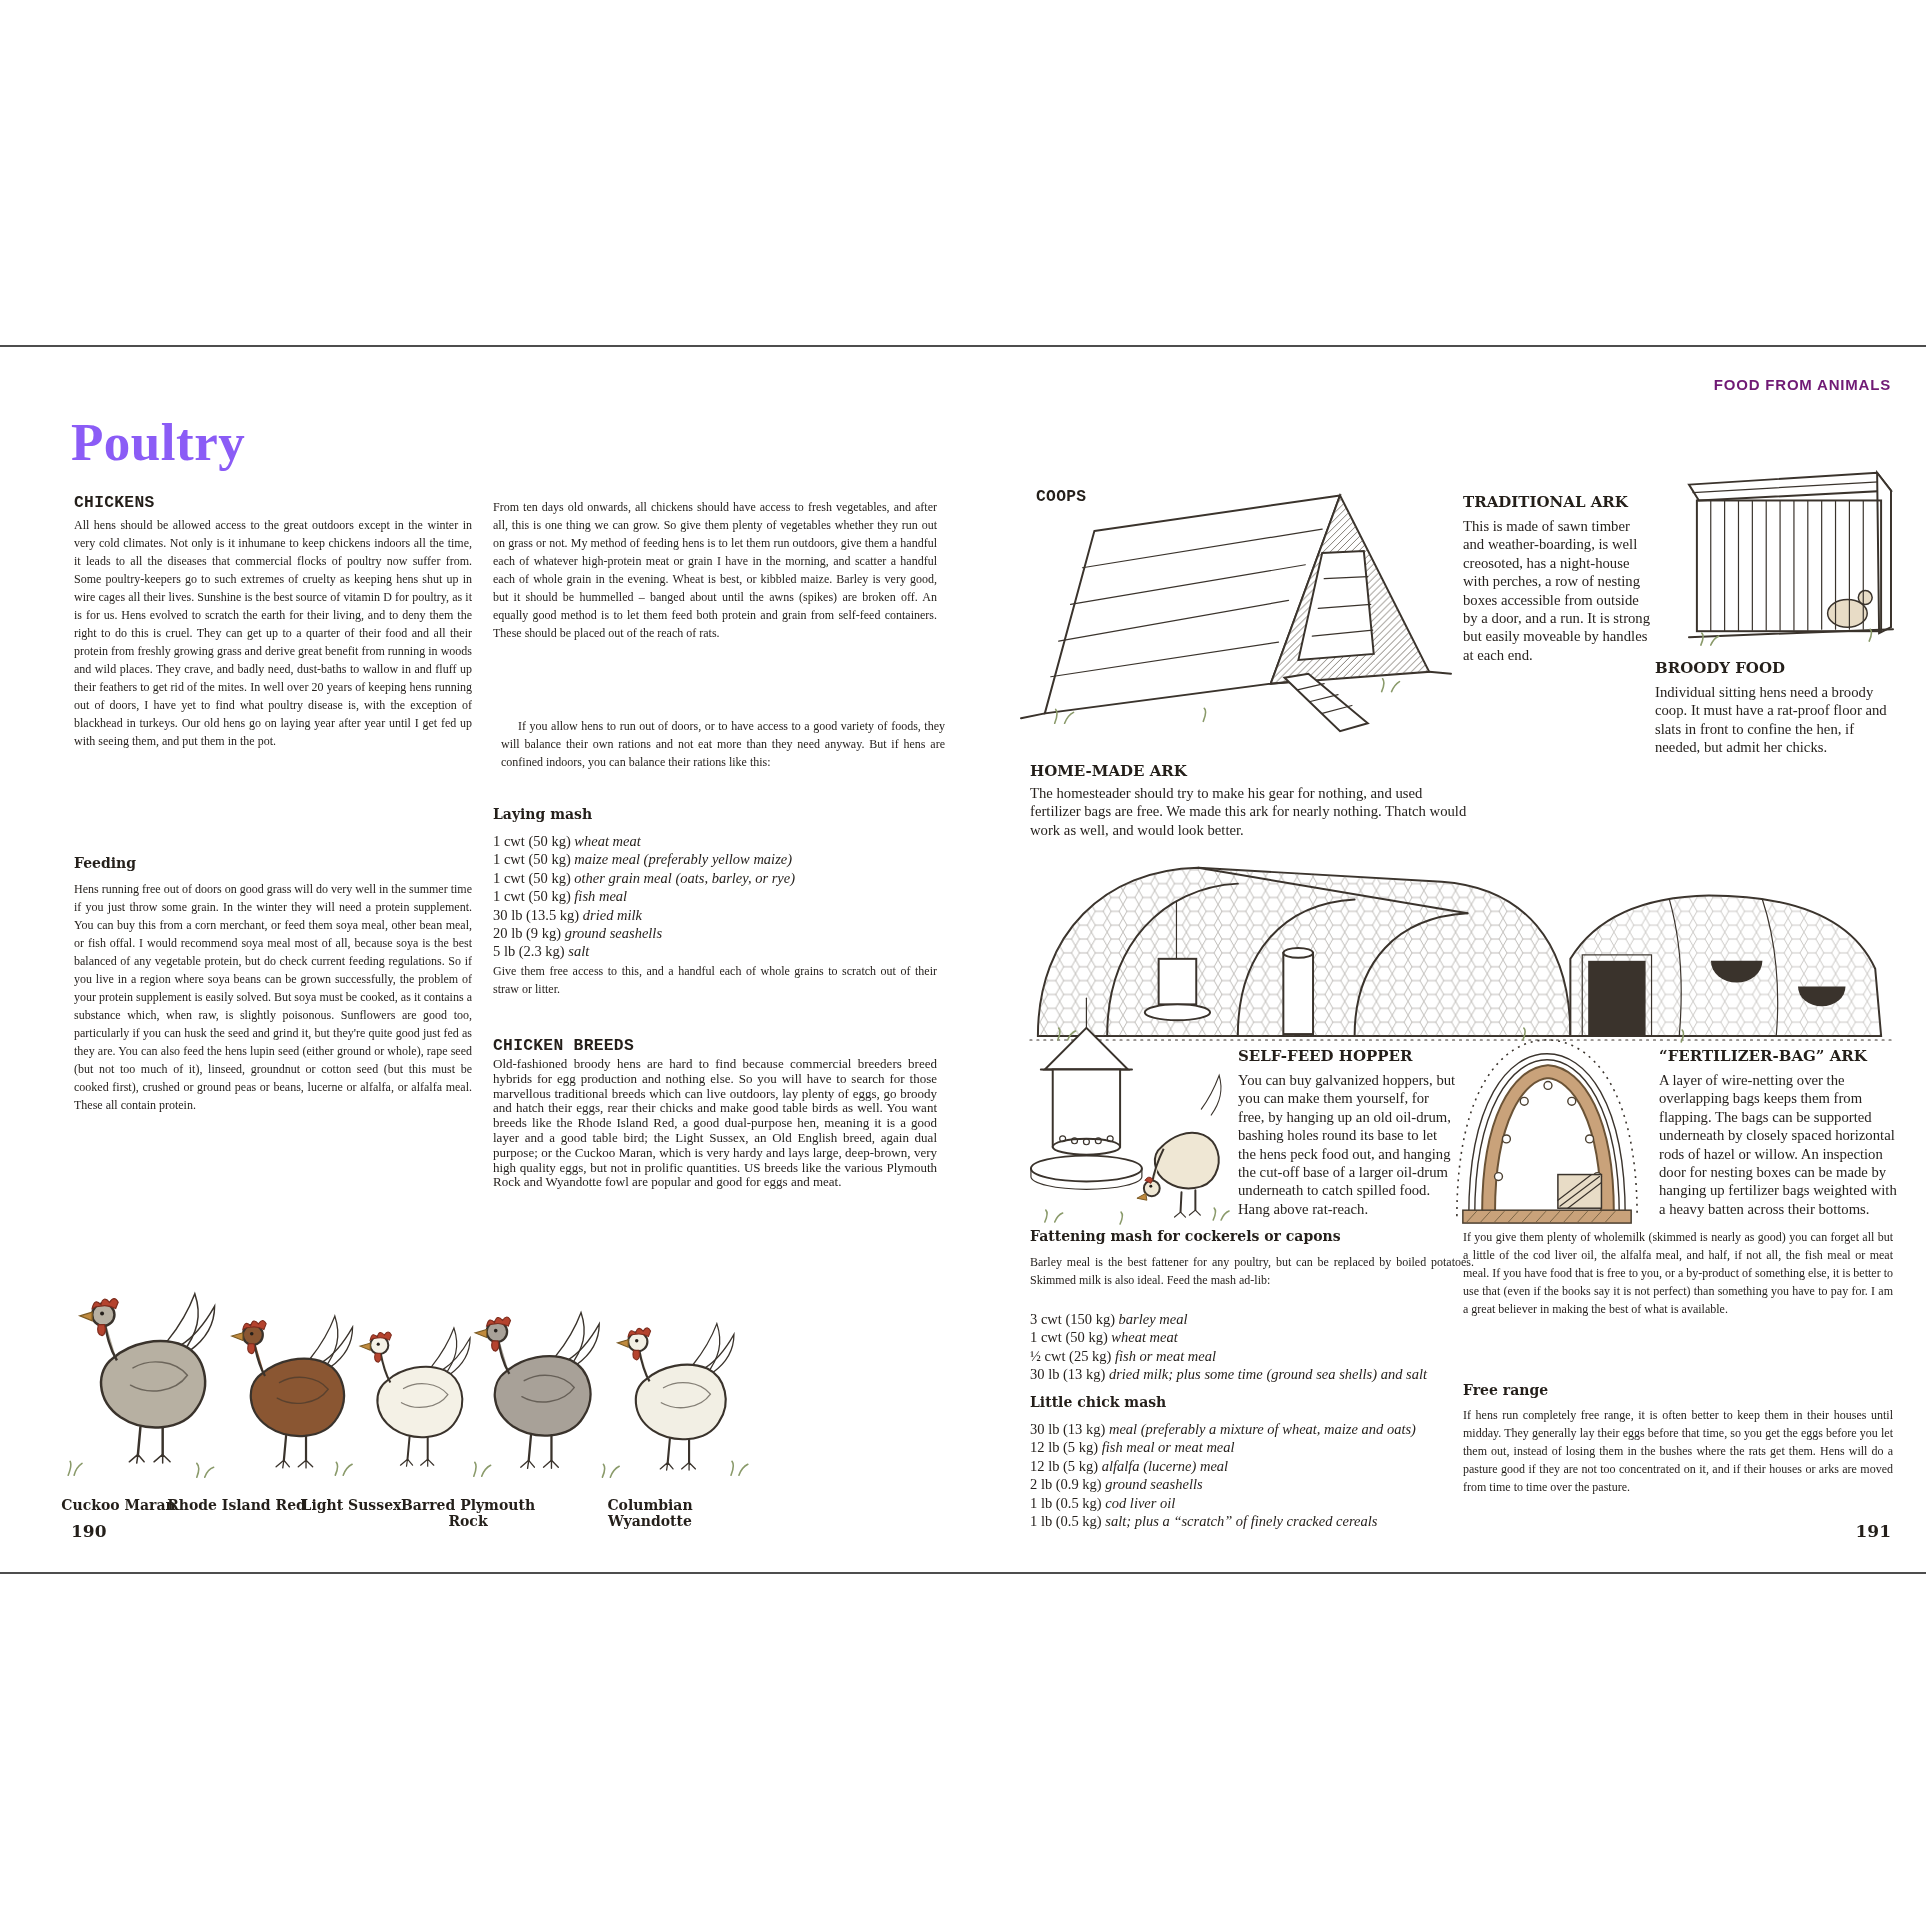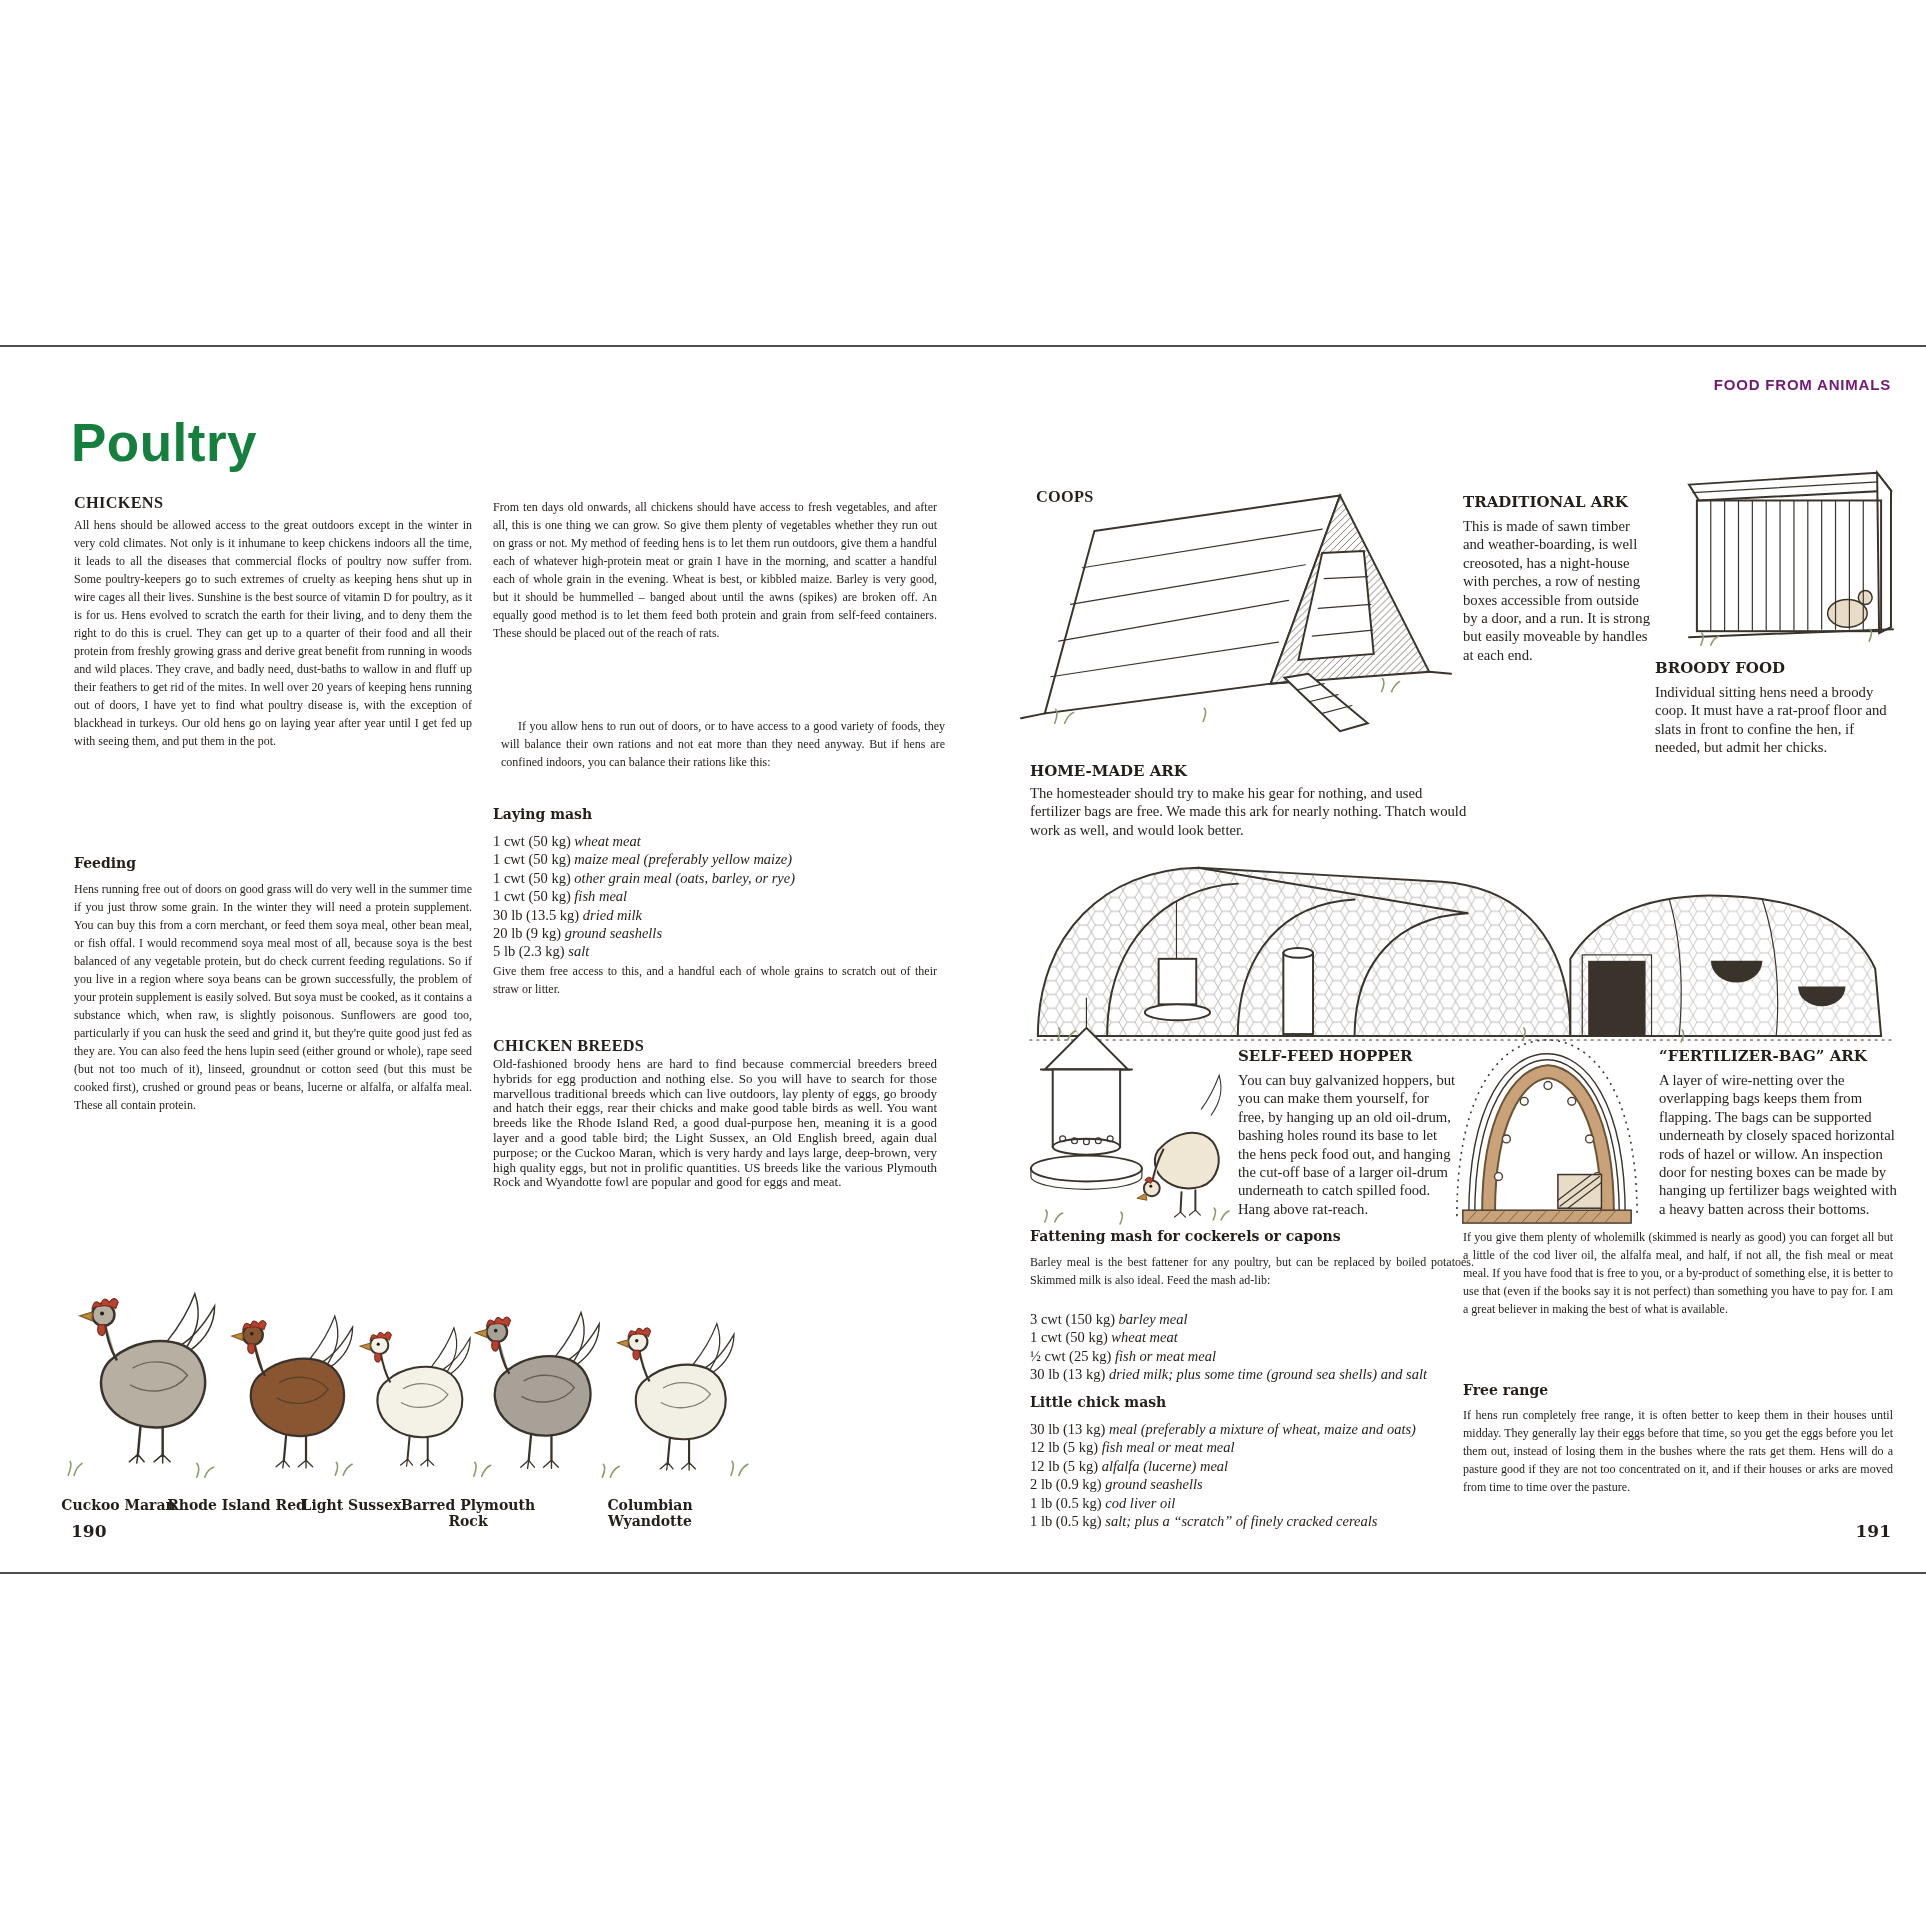--- a/index.html
+++ b/index.html
@@ -2,23 +2,23 @@
 <html><head>
 <meta charset="utf-8">
 <style>
   html,body { margin:0; padding:0; background:#ffffff; }
   #canvas { position:relative; width:1927px; height:1927px; background:#ffffff;
             font-family:"Liberation Serif", serif; color:#27221e; overflow:hidden; }
   .abs { position:absolute; }
   .rule { position:absolute; left:0; width:1927px; height:2px; background:#4d4d4d; }
   .runhead { font-family:Liberation Sans, sans-serif; font-weight:700; font-size:15px;
              letter-spacing:0.8px; color:#701a75; }
-  .title { font-family:Liberation Sans, sans-serif; font-weight:800; font-size:53px;
-           letter-spacing:0.5px; color:#15803d; }
-  .h1 { font-family:Liberation Serif, serif; font-weight:700; font-size:16.3px;
+  .title { font-family:Liberation Serif, serif; font-weight:800; font-size:53px;
+           letter-spacing:0.5px; color:#8b5cf6; }
+  .h1 { font-family:Liberation Mono, monospace; font-weight:700; font-size:16.3px;
         letter-spacing:0.3px; color:#241f1a; }
   .h2 { font-family:"DejaVu Serif", serif; font-weight:700; font-size:14px; color:#241f1a; }
   .hcap { font-family:"DejaVu Serif", serif; font-weight:700; font-size:15px; color:#241f1a; }
   .bodytxt { font-size:12px; line-height:18px; text-align:justify; }
   .indent { text-indent:17px;margin-left:8px; }
   .caption { font-size:14.7px; line-height:18.4px; }
   .smalltxt { font-size:13px; line-height:14.8px; text-align:justify; }
   .mash { font-size:14.5px; line-height:18.4px; }
   .mash .it { font-style:italic;margin-top:47px; }
   .breedlbl { position:absolute; font-family:"DejaVu Serif", serif; font-weight:700;

